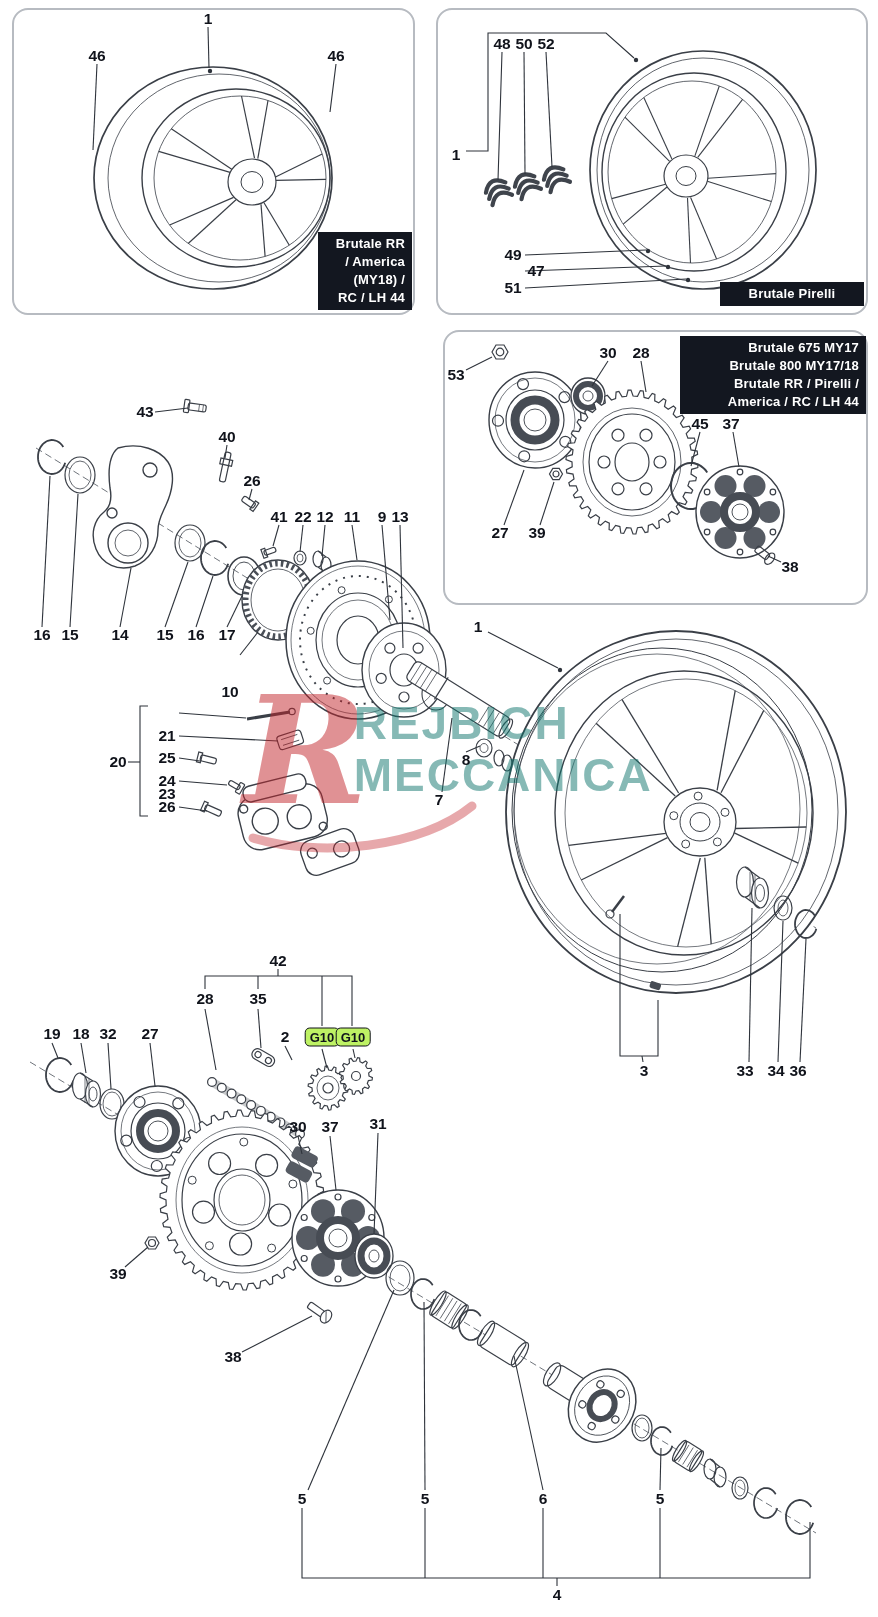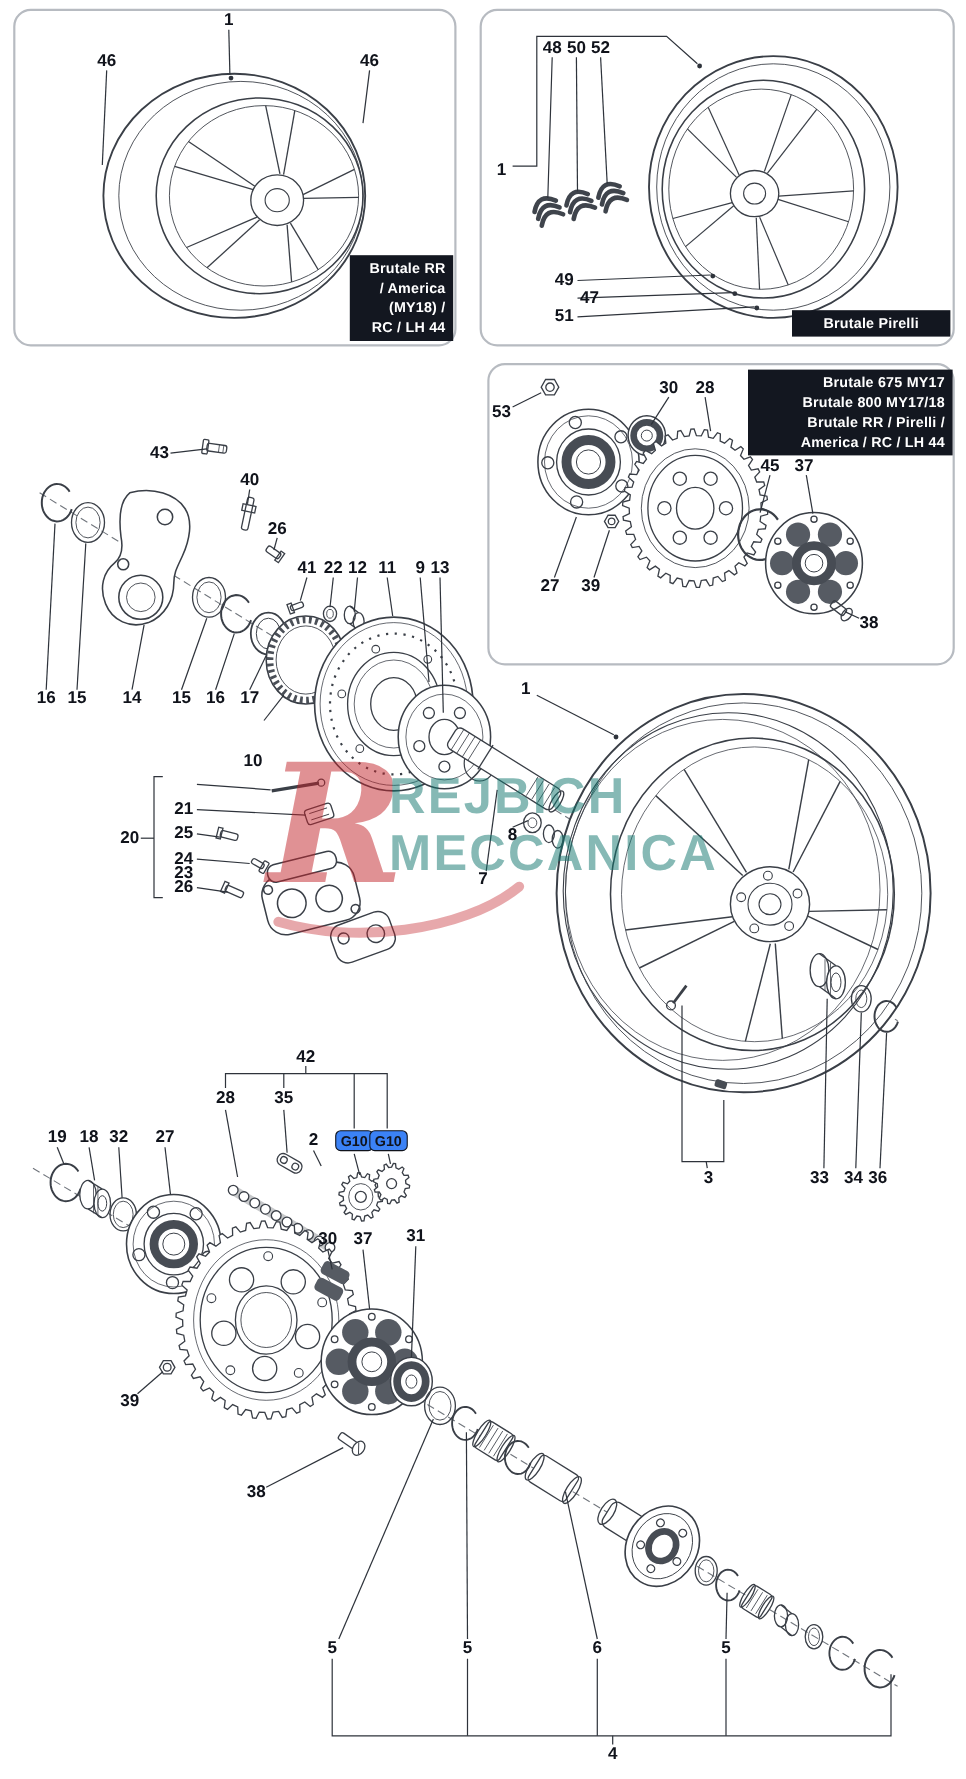--- a/index.html
+++ b/index.html
@@ -14,21 +14,21 @@
   #art .dash{stroke:#70757c;stroke-width:1;stroke-dasharray:7 4}
   #art .dot{fill:#2e333b;stroke:none}
   .plate{position:absolute;z-index:4;background:#131720;color:#fff;font-weight:bold;
          font-size:13px;line-height:18px;padding:3px 7px;text-align:right;letter-spacing:.2px}
   #plate-tl{left:318px;top:232px;width:80px}
   #plate-tr{left:720px;top:282px;width:130px;text-align:center}
   #plate-mr{left:680px;top:336px;width:172px}
   #callouts{position:absolute;left:0;top:0;width:878px;height:1617px;z-index:5;pointer-events:none}
   .callout{position:absolute;transform:translate(-50%,-50%);font-weight:bold;font-size:15.5px;
            color:#10131b;white-space:nowrap}
-  .callout.boxed{border:1.8px solid #10131b;border-radius:5px;background:#3b82f6;padding:0 4px;
+  .callout.boxed{border:1.8px solid #10131b;border-radius:5px;background:#bef264;padding:0 4px;
            font-size:13px;line-height:17px}
   .watermark{position:absolute;left:243px;top:690px;z-index:3;display:flex;align-items:center;
            opacity:.5;pointer-events:none}
   .wm-r{font-family:"DejaVu Serif",serif;font-style:italic;font-weight:bold;font-size:150px;
            line-height:.8;color:#c2262c;margin-right:-14px}
   .wm-lines{font-weight:800;font-size:46px;line-height:1.13;color:#0f766e;letter-spacing:2px}
 </style>
 </head>
 <body>
 

